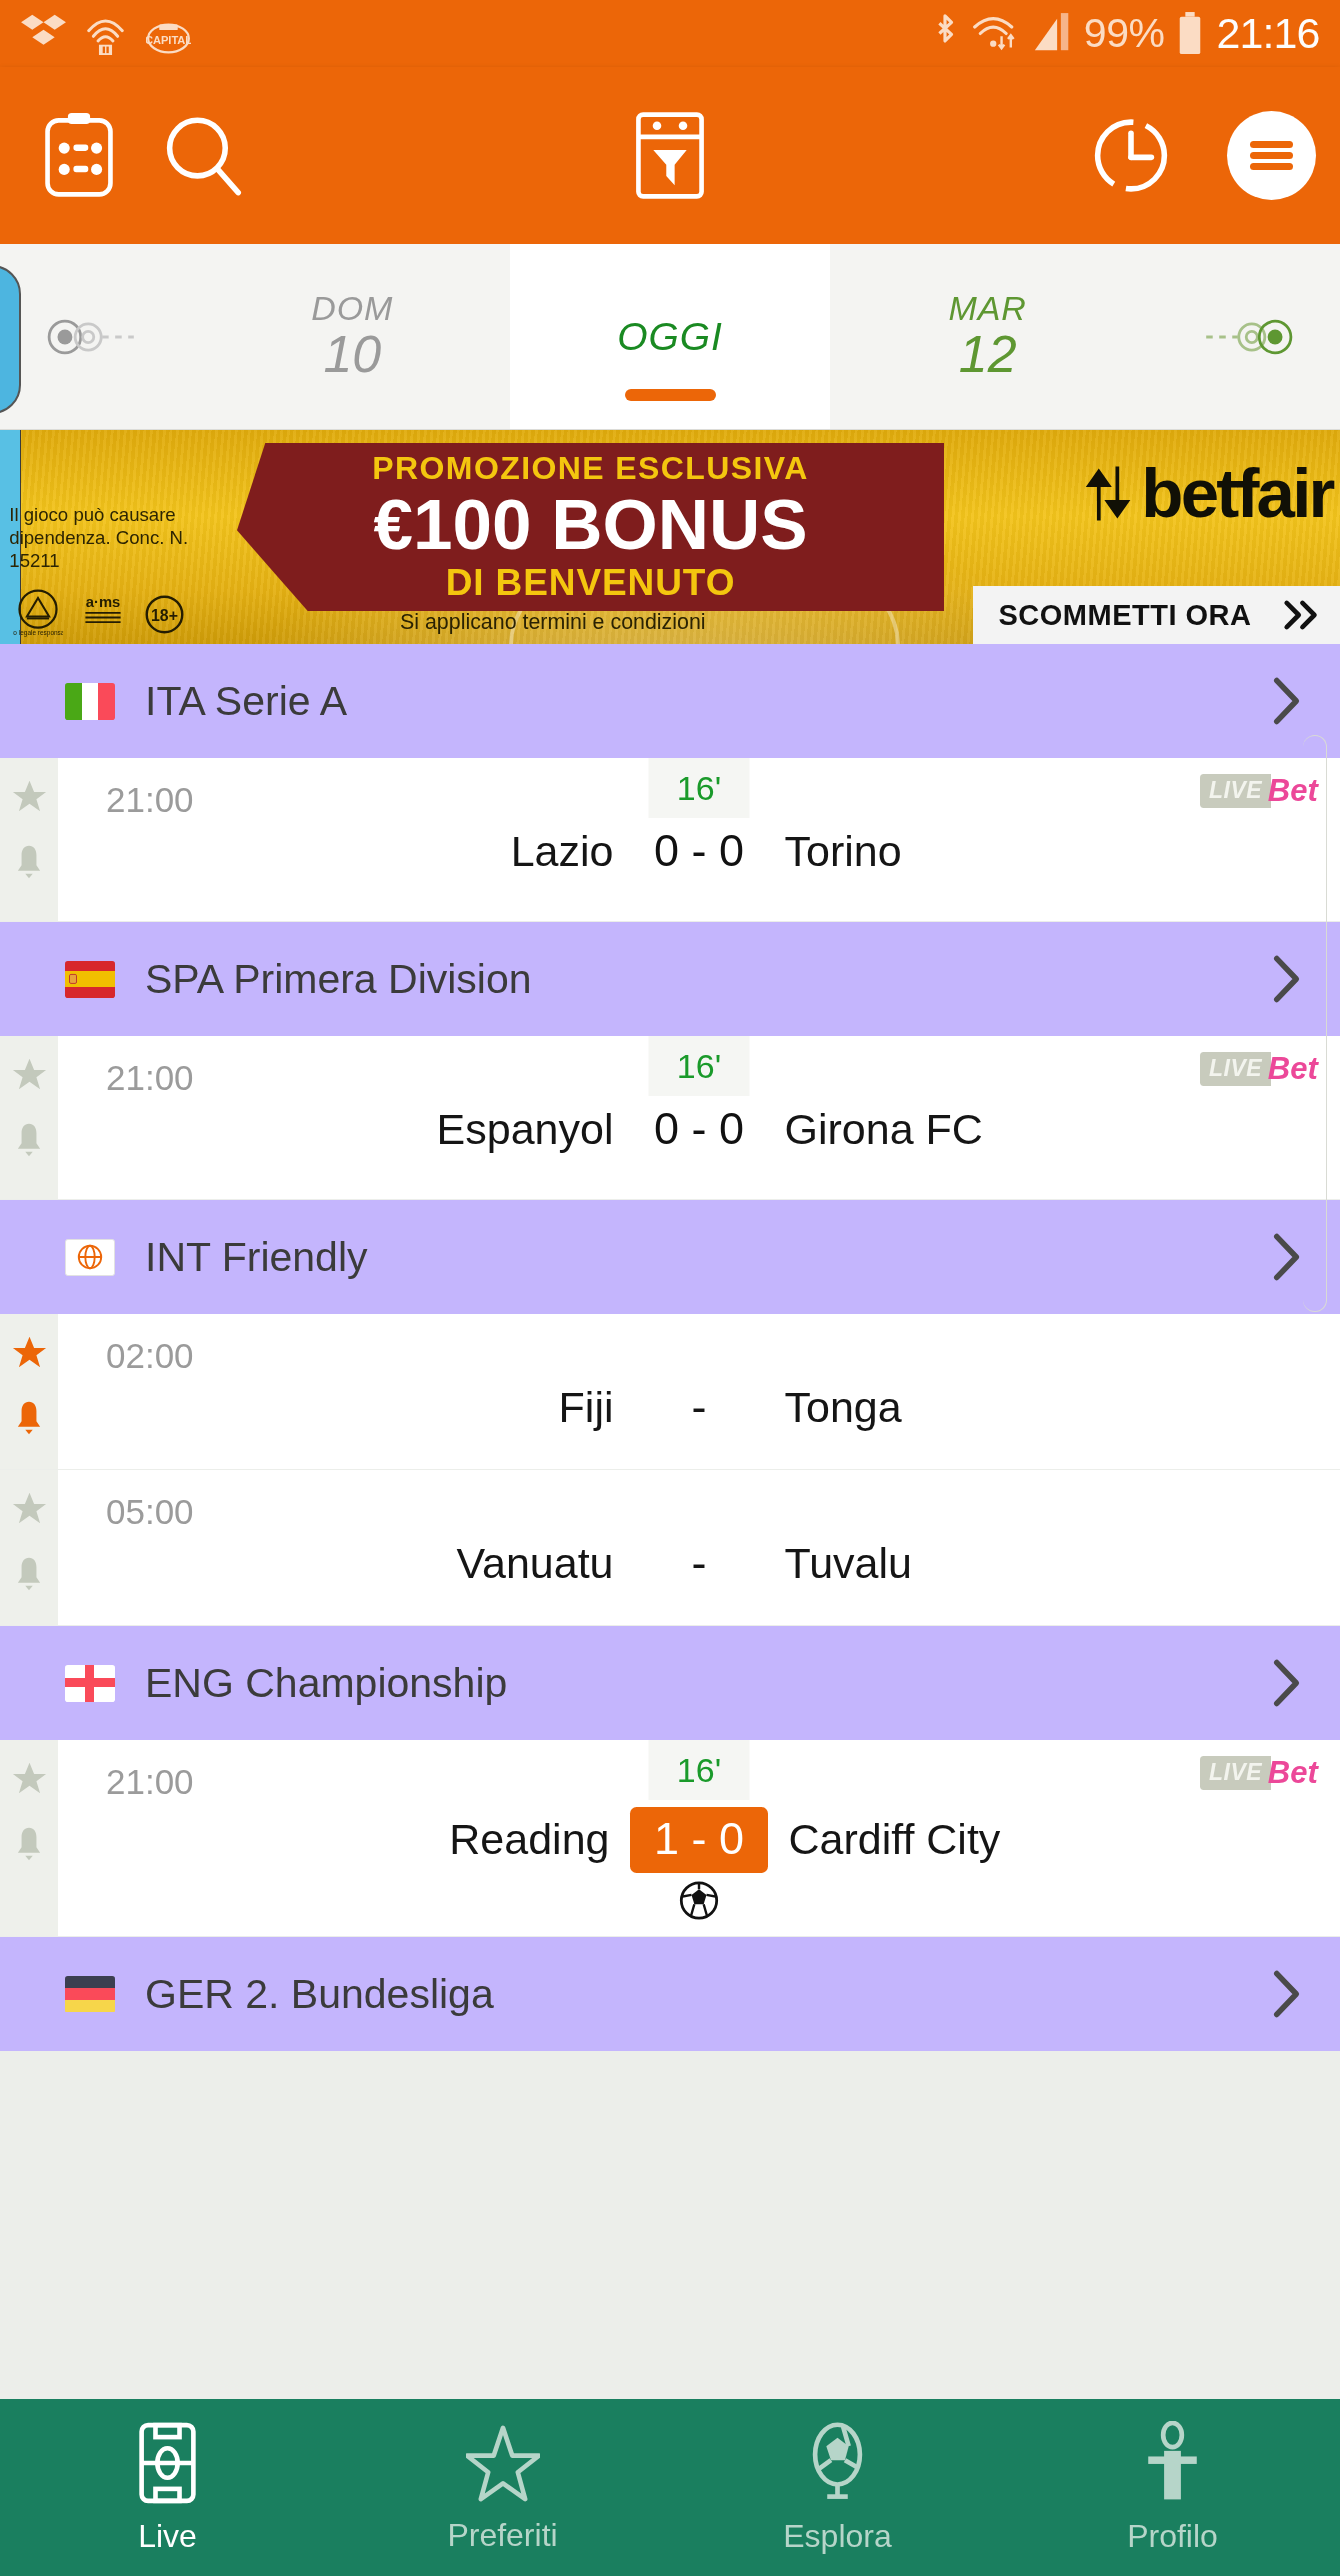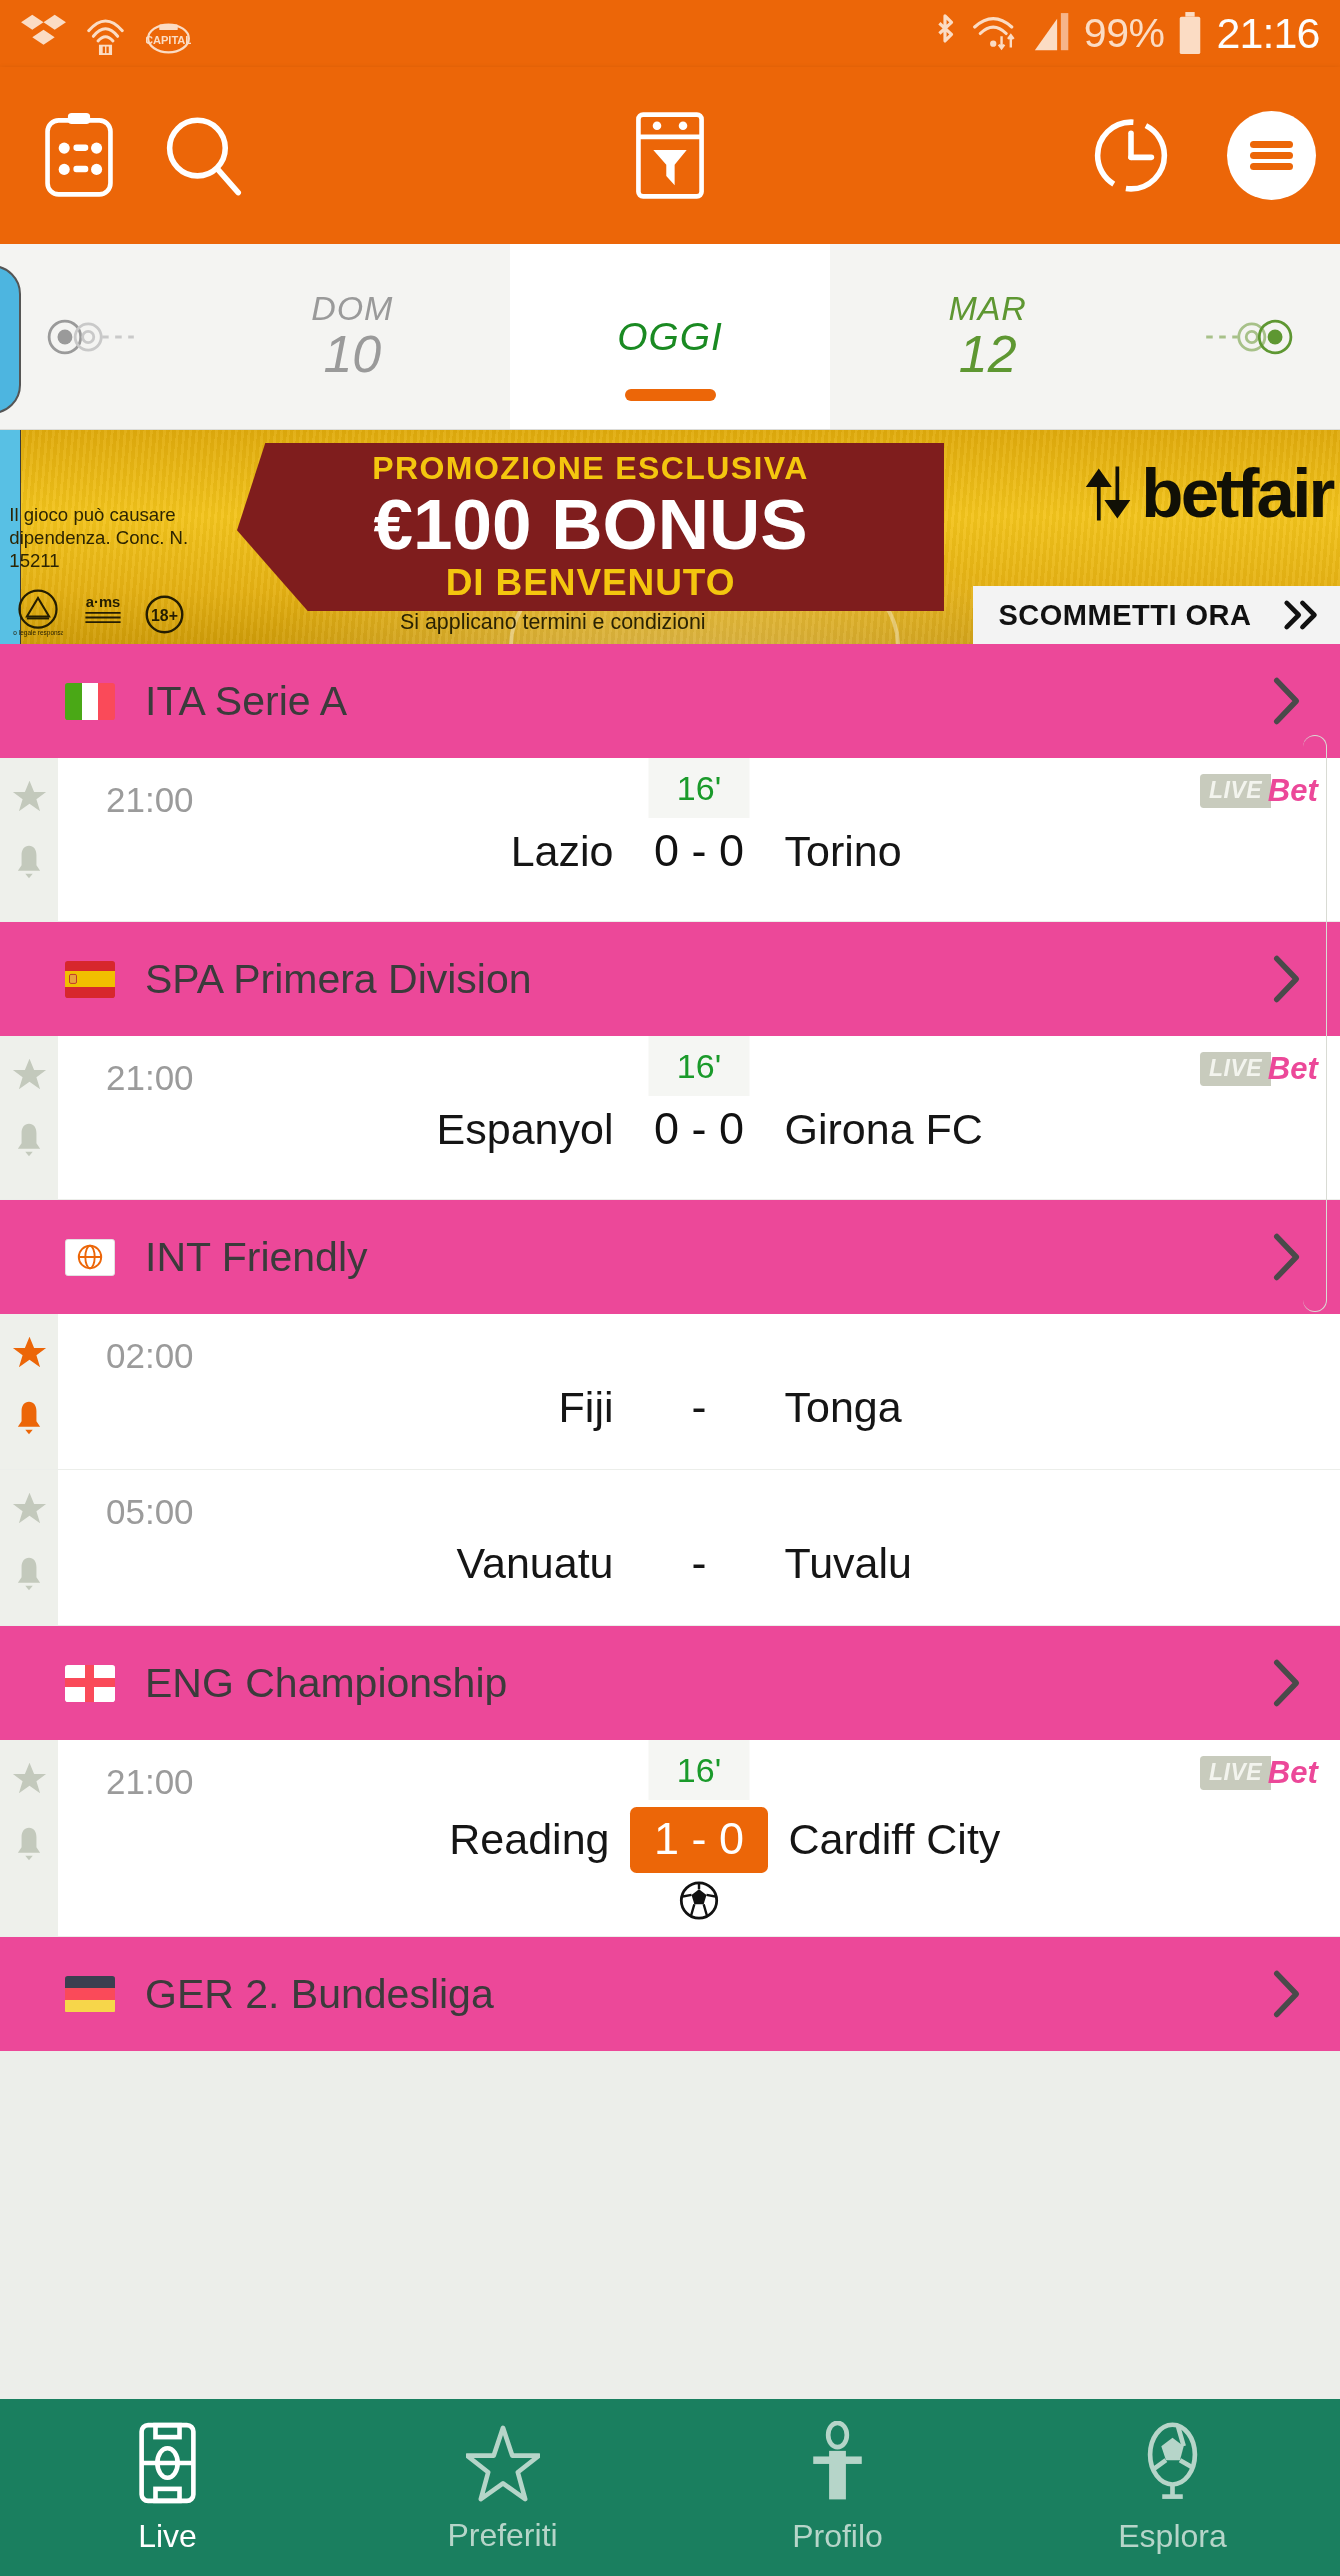--- a/index.html
+++ b/index.html
@@ -118,21 +118,21 @@
   .bn-cta {
     position: absolute; right: 0; bottom: 0; height: 58px;
     background: #f3f3f3; display: flex; align-items: center; gap: 31px;
     padding: 0 20.5px 0 26px;
   }
   .bn-cta-text { font-size: 29px; font-weight: bold; color: #111; letter-spacing: 0.5px; }
 
   
   .list { position: absolute; top: 644px; left: 0; right: 0; bottom: 177px; overflow: hidden; }
   .league-header {
-    height: 114px; background: #ec4899; display: flex; align-items: center;
+    height: 114px; background: #c4b5fd; display: flex; align-items: center;
     padding: 0 37px 0 65px; cursor: pointer; position: relative;
   }
   .flag { width: 50px; height: 37px; border-radius: 2.8px; overflow: hidden; display: flex; flex-shrink: 0; }
   .flag-seg { flex: 1; }
   .flag.globe {
     background: #fff; align-items: center; justify-content: center;
     border: 0.9px solid #e2e2e2;
   }
   .league-name { margin-left: 30px; font-size: 41px; color: #3b3b3b; flex: 1; }
   .chev { color: #4a4a4a; font-size: 0; }
@@ -622,32 +622,32 @@
       <span class="nav-label">Live</span>
     </div>
     <div class="nav-item">
       <svg width="74" height="82" viewBox="0 0 80 88">
         <path d="M40 6 L50 36 L79 36 L56 54 L64 83 L40 66 L16 83 L24 54 L1 36 L30 36 Z" fill="none" stroke="#b6d5c9" stroke-width="5" stroke-linejoin="round"></path>
       </svg>
       <span class="nav-label">Preferiti</span>
     </div>
     <div class="nav-item">
       <svg width="71" height="84" viewBox="0 0 76 90">
-        <ellipse cx="38" cy="15" rx="10" ry="13" fill="none" stroke="#b6d5c9" stroke-width="5"></ellipse>
-        <rect x="29" y="32" width="18" height="52" fill="#b6d5c9"></rect>
-        <rect x="12" y="38" width="52" height="8" fill="#b6d5c9"></rect>
-      </svg>
-      <span class="nav-label">Profilo</span>
-    </div>
-    <div class="nav-item">
-      <svg width="71" height="84" viewBox="0 0 76 90">
         <ellipse cx="38" cy="36" rx="24" ry="32" fill="none" stroke="#b6d5c9" stroke-width="5"></ellipse>
         <path d="M38 18 L50 27 L46 42 L31 42 L26 27 Z" fill="#b6d5c9"></path>
         <path d="M44 6 L50 27 M60 50 L46 42 M17 52 L31 42" stroke="#b6d5c9" stroke-width="5" fill="none"></path>
         <line x1="38" y1="68" x2="38" y2="80" stroke="#b6d5c9" stroke-width="5"></line>
         <line x1="27" y1="81" x2="49" y2="81" stroke="#b6d5c9" stroke-width="5"></line>
       </svg>
       <span class="nav-label">Esplora</span>
     </div>
+    <div class="nav-item">
+      <svg width="71" height="84" viewBox="0 0 76 90">
+        <ellipse cx="38" cy="15" rx="10" ry="13" fill="none" stroke="#b6d5c9" stroke-width="5"></ellipse>
+        <rect x="29" y="32" width="18" height="52" fill="#b6d5c9"></rect>
+        <rect x="12" y="38" width="52" height="8" fill="#b6d5c9"></rect>
+      </svg>
+      <span class="nav-label">Profilo</span>
+    </div>
   </div>
 
 </div>
 
 
 </body></html>

